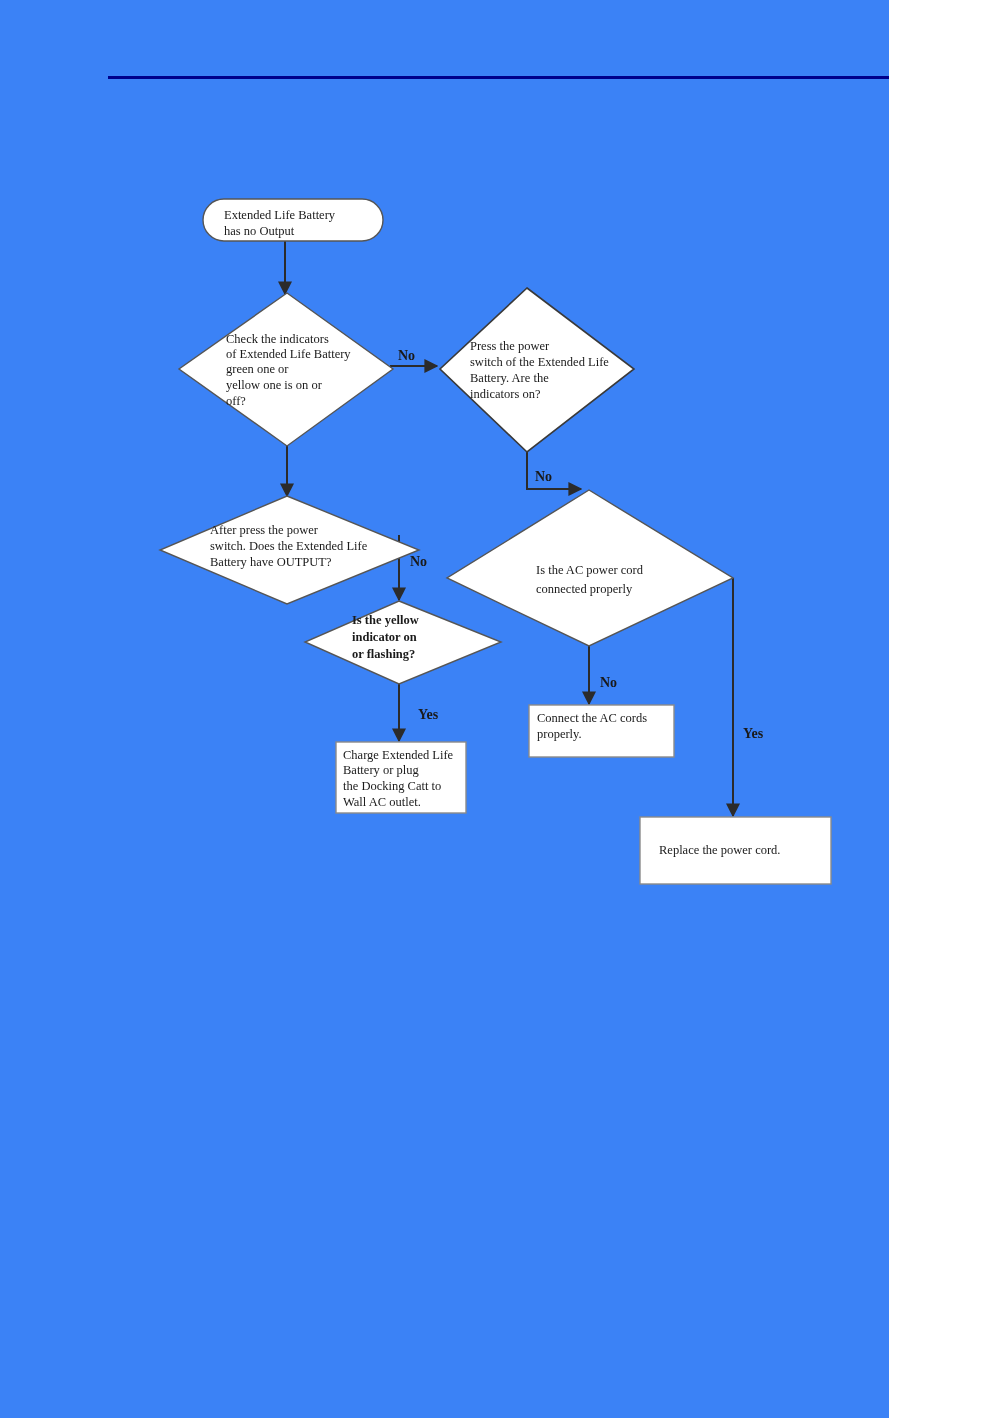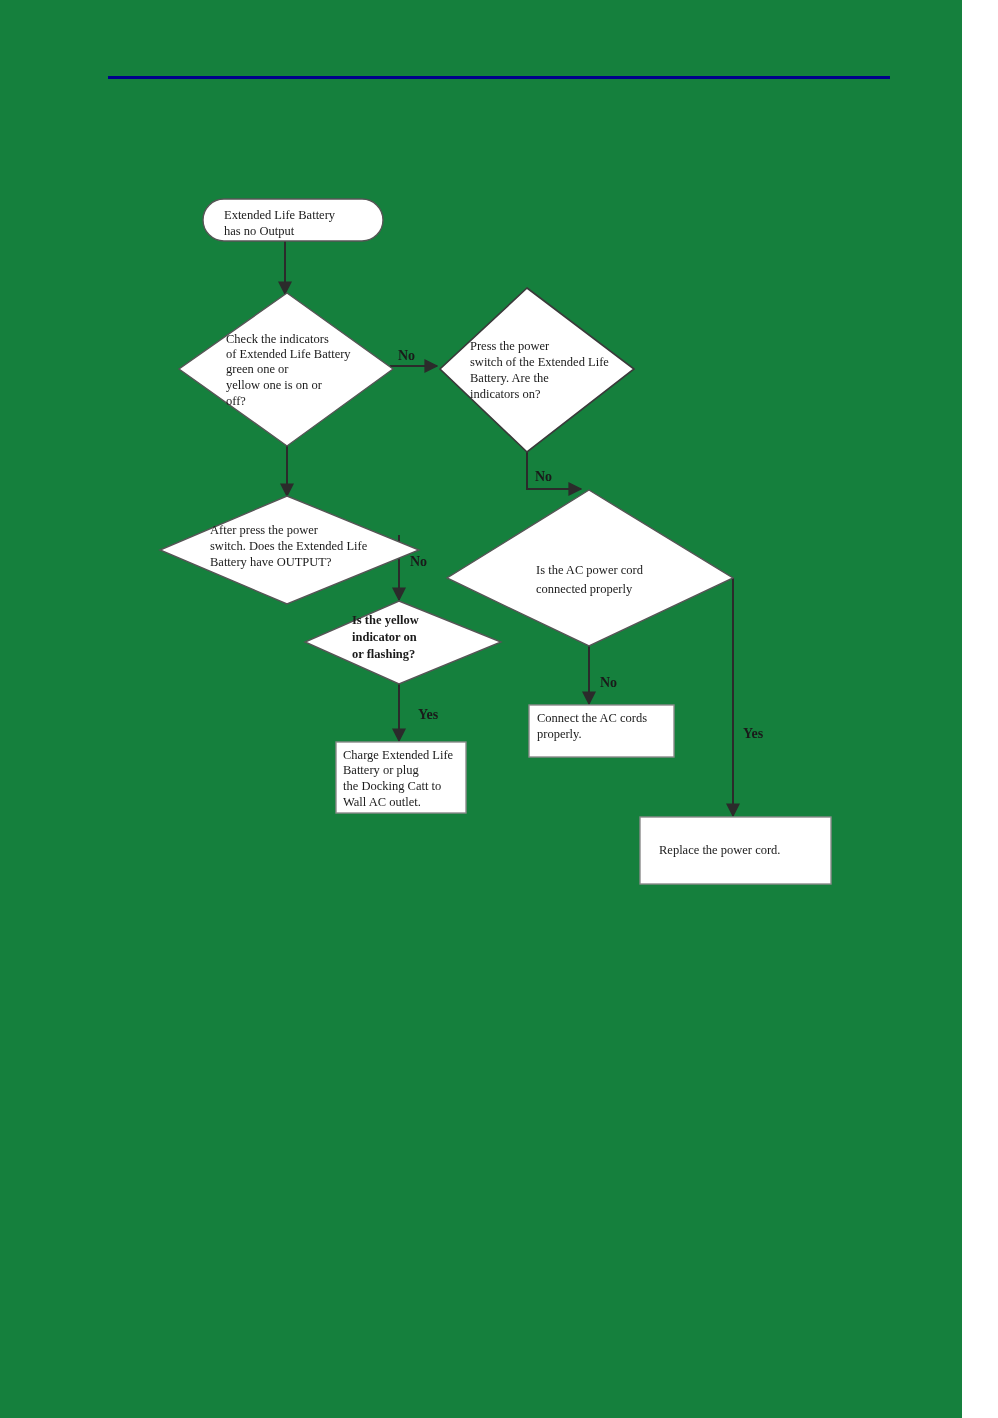--- a/index.html
+++ b/index.html
@@ -7,23 +7,23 @@
     margin: 0;
     padding: 0;
     background: #ffffff;
   }
   body {
     font-family: "Liberation Serif", "DejaVu Serif", serif;
     color: #000000;
   }
   #page {
     position: relative;
-    width: 962px;
+    width: 889px;
     height: 1418px;
-    background: #15803d;
+    background: #3b82f6;
     overflow: hidden;
     text-align: right;
   }
   
   #header-rule {
     position: absolute;
     left: 108px;
     top: 76px;
     width: 782px;
     height: 3px;

